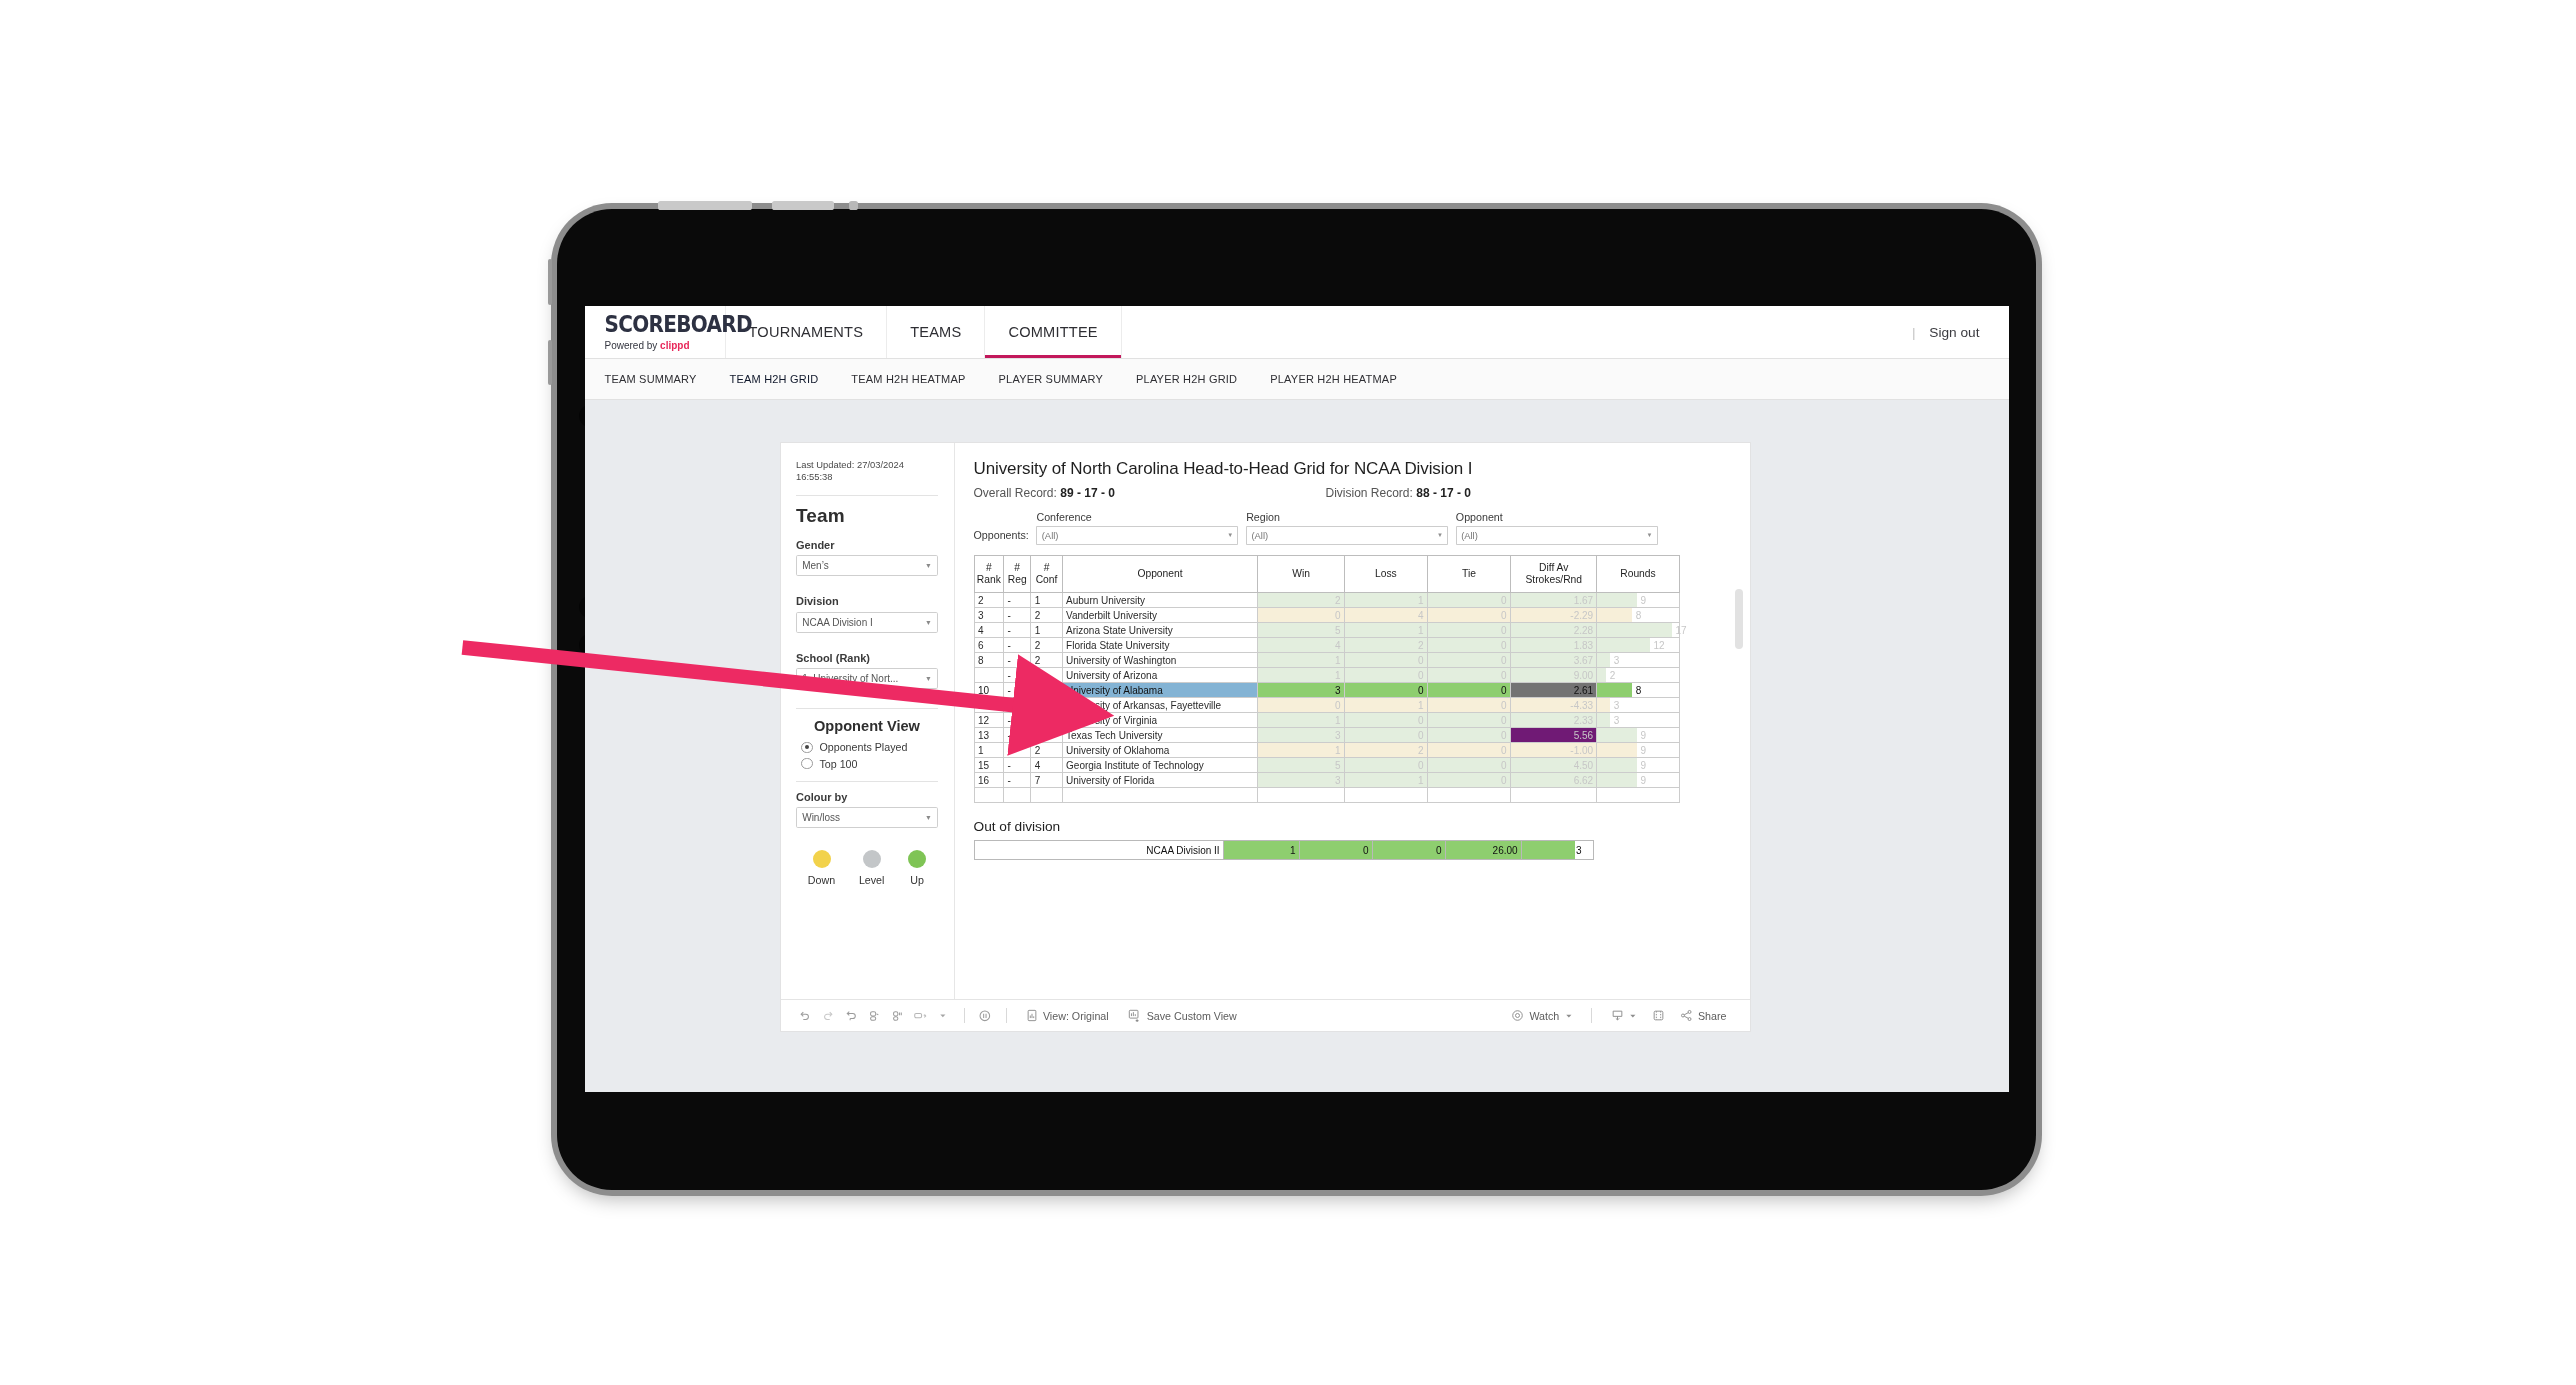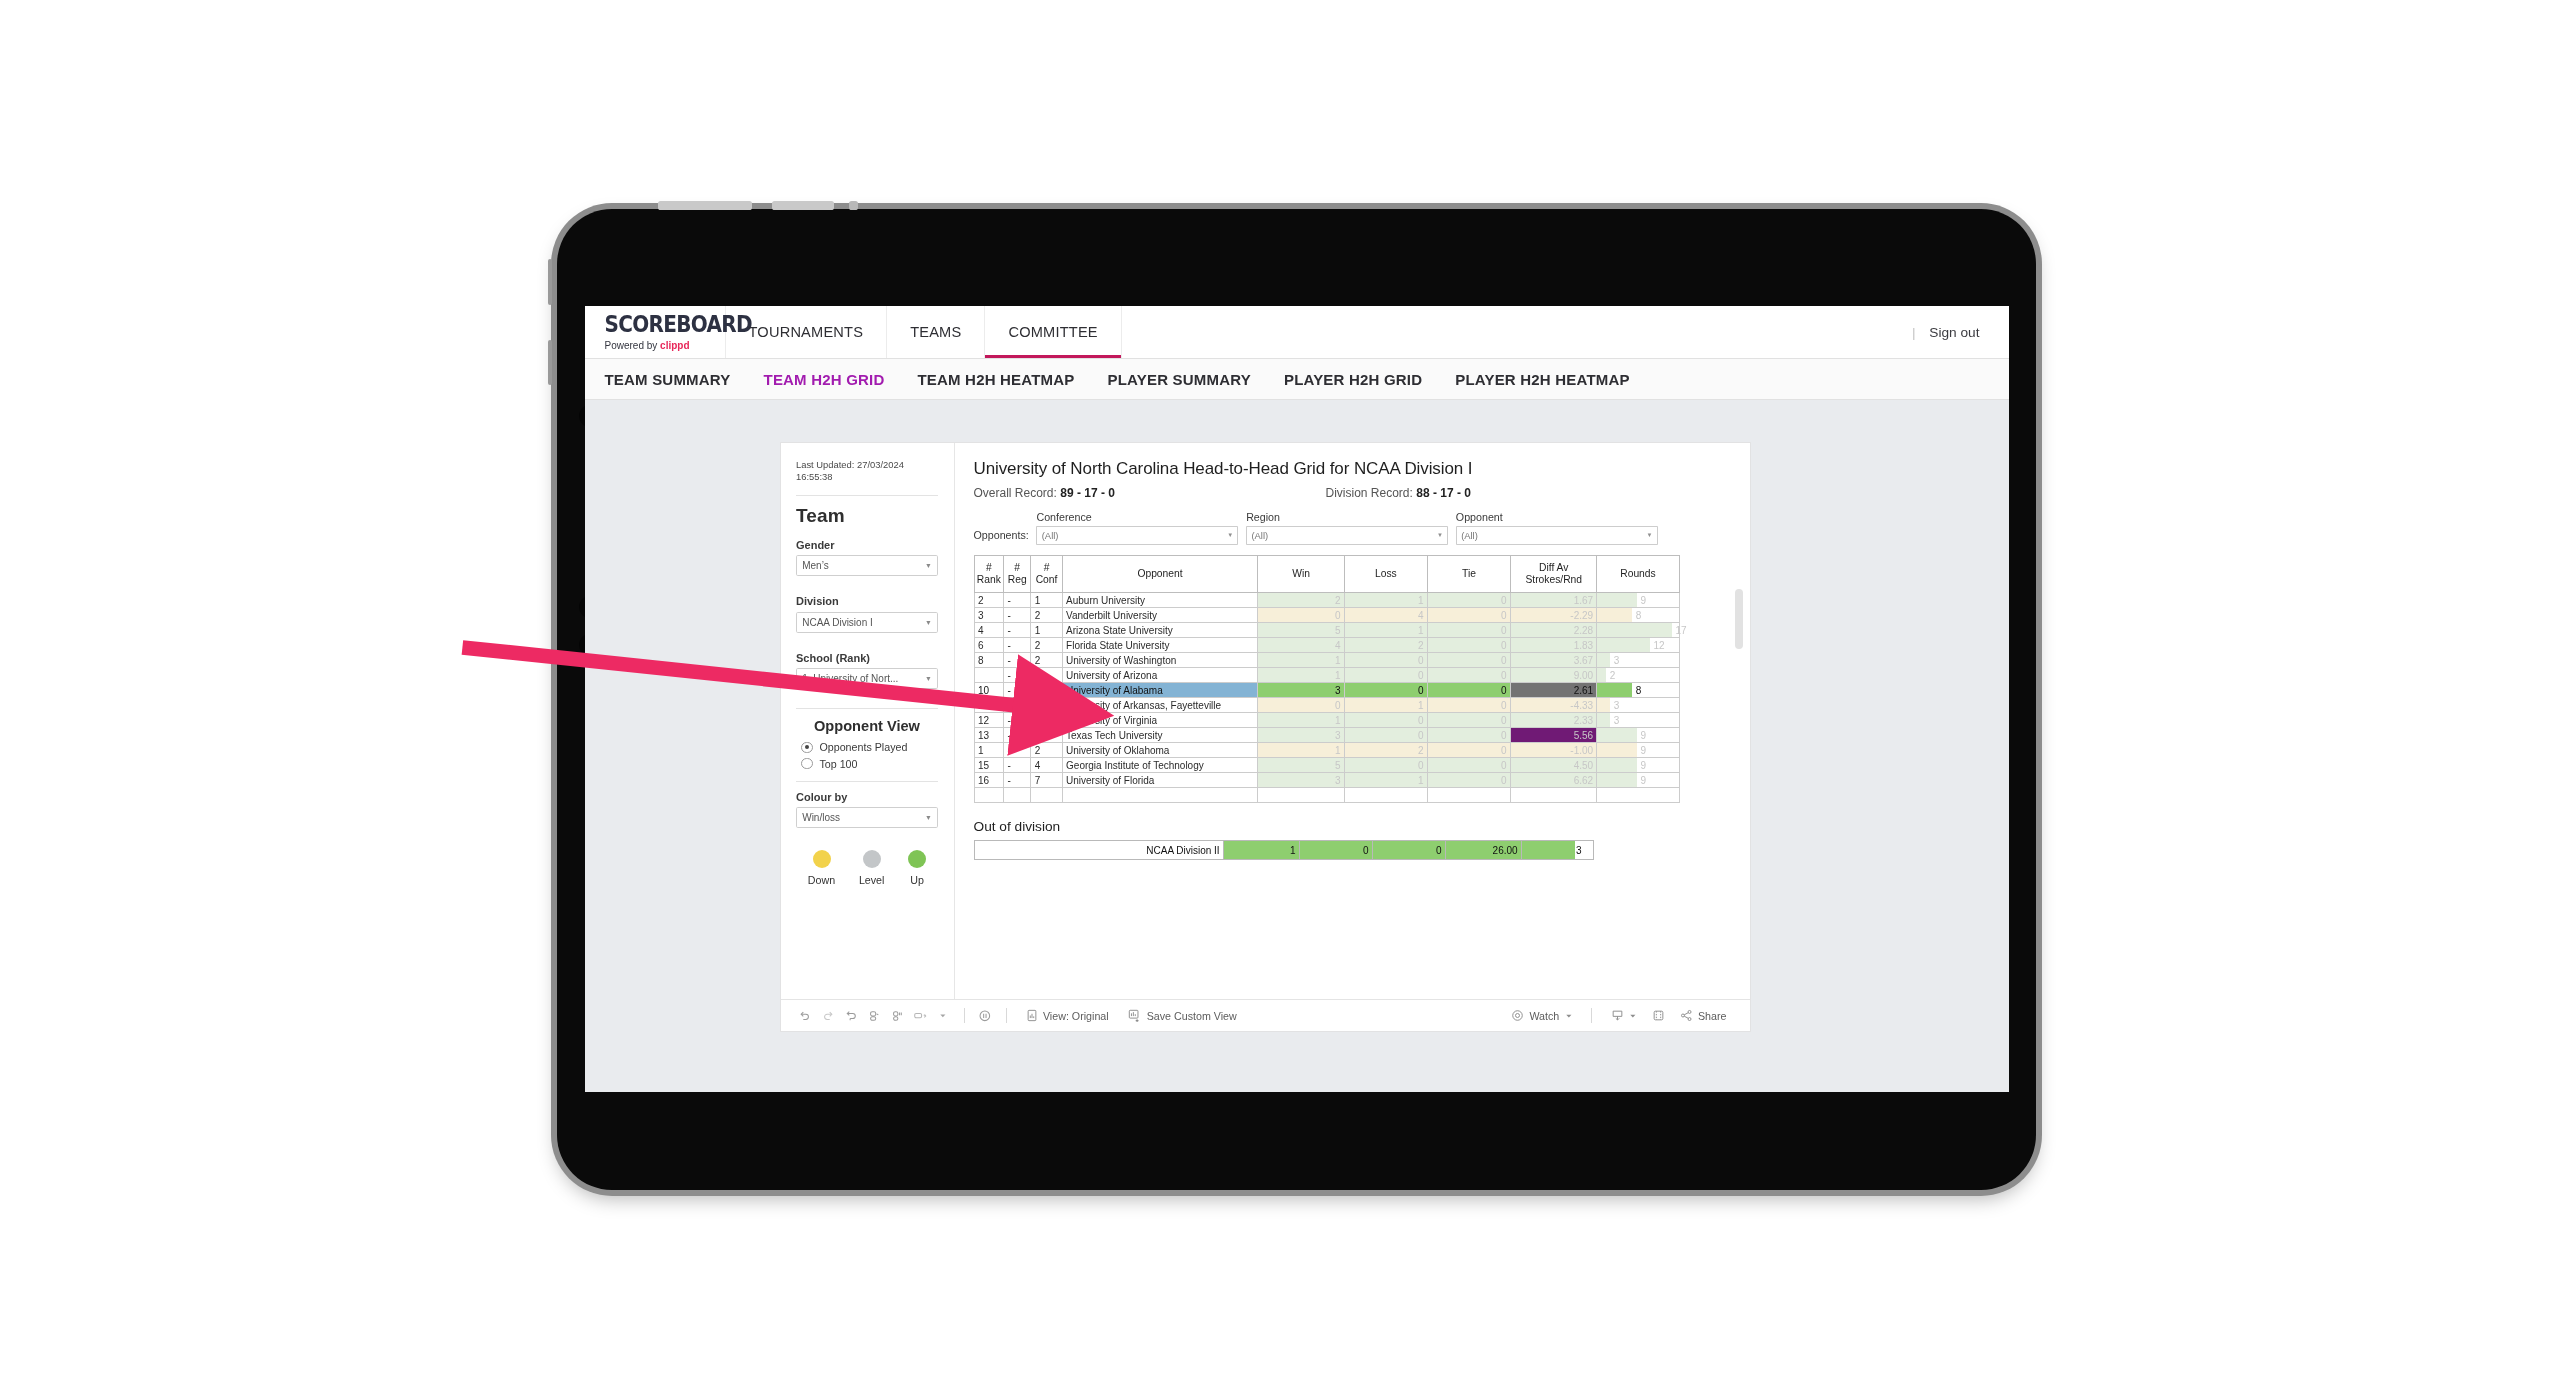--- a/index.html
+++ b/index.html
@@ -78,24 +78,24 @@
     font-size:13.7px;color:#3b3b40;gap:13.7px;
   }
   .signout .bar{color:#c4c4c4;}
 
   
   .subbar{
     height:40px;background:#fafafa;border-bottom:0.9px solid #e1e1e1;
     display:flex;align-items:center;padding-left:20px;gap:0;
   }
   .subtab{
-    font-size:15px;color:#2e2e33;letter-spacing:0.2px;padding:0 22px 0 0;
-    margin-right:11px;cursor:pointer;white-space:nowrap;font-weight:bold;
-  }
-  .subtab.active{color:#a21caf;}
+    font-size:11px;color:#2e2e33;letter-spacing:0.2px;padding:0 22px 0 0;
+    margin-right:11px;cursor:pointer;white-space:nowrap;
+  }
+  .subtab.active{color:#0f172a;}
 
   
   .vizwrap{
     position:absolute;left:196px;top:137px;width:969px;height:588px;
     background:#ffffff;box-shadow:0 0 0 0.9px #e2e2e2;
     display:flex;flex-direction:column;
   }
   .vizbody{display:flex;flex:1;min-height:0;}
 
   

